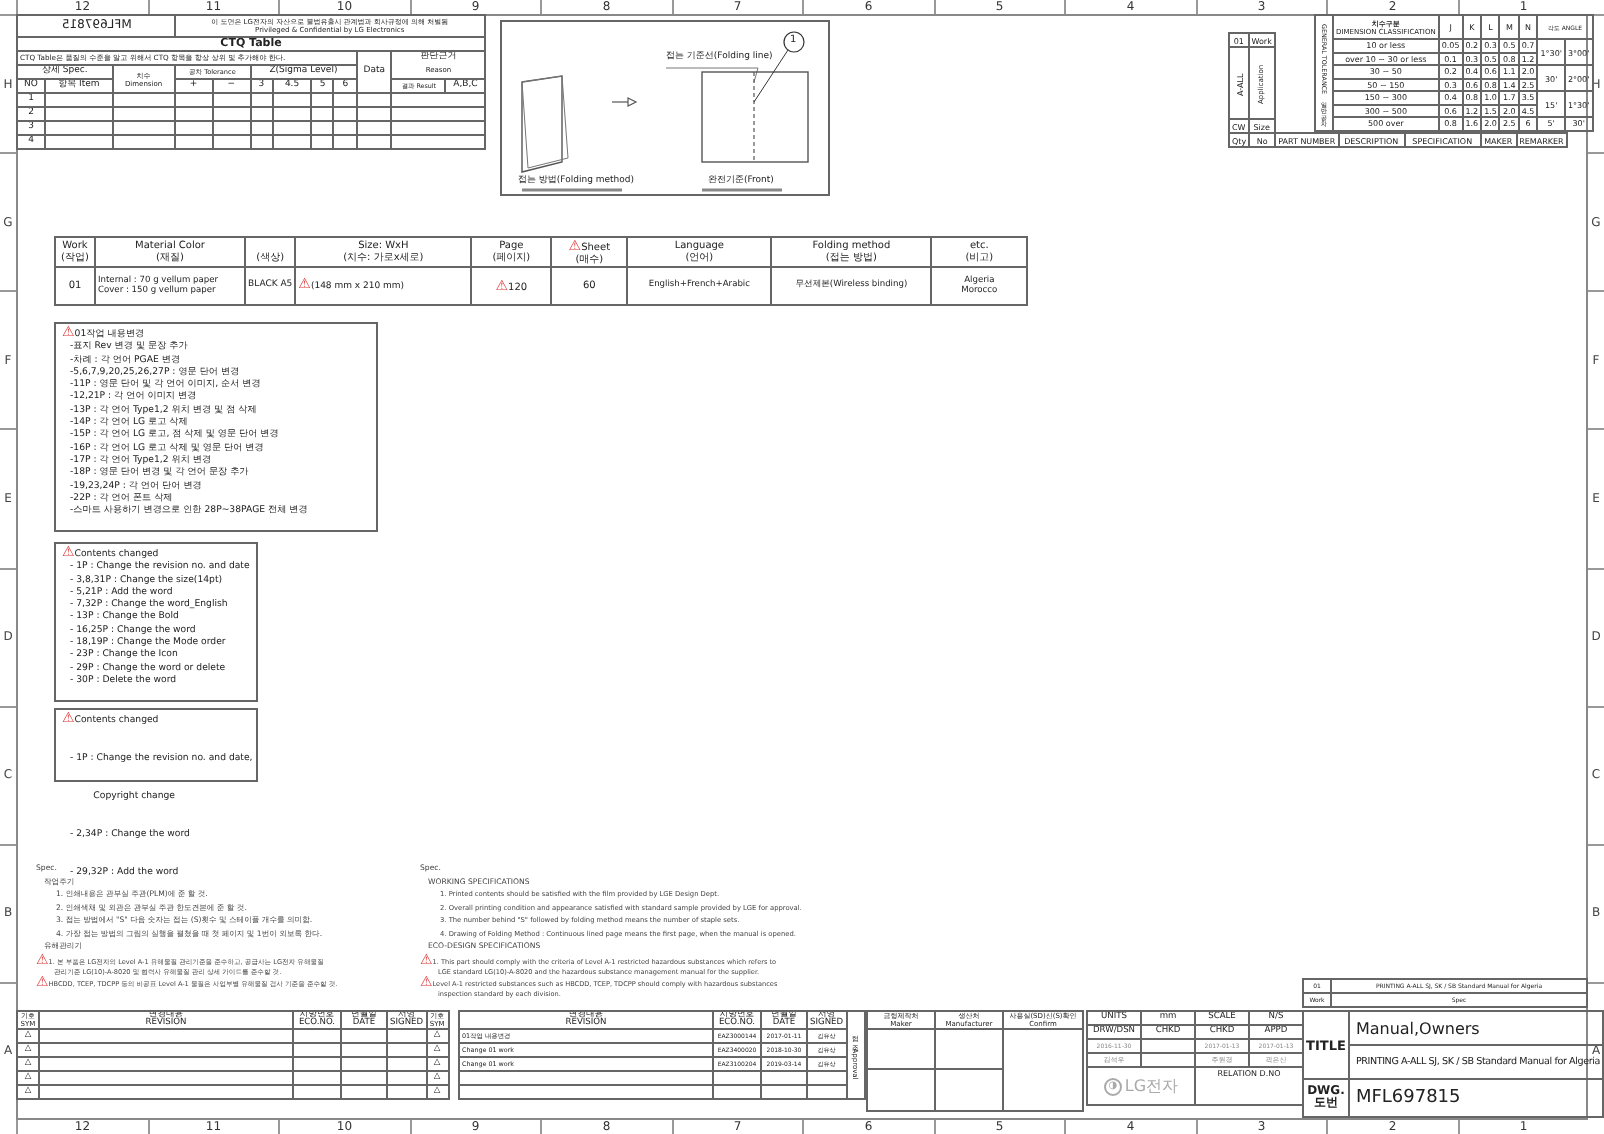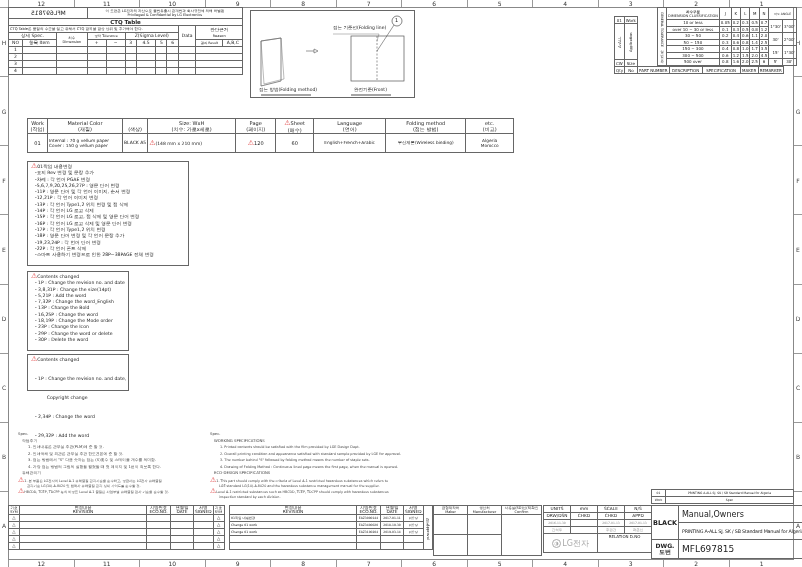--- a/index.html
+++ b/index.html
@@ -567,21 +567,21 @@
           <td style="font-size:3px">Work</td>
           <td style="font-size:3px">Spec</td>
         </tr>
   </tbody>
     </table>
 </div>
 <div class="abs" style="left:651px;top:505px">
   <table>
     <tbody>
         <tr style="height:17px">
-          <td rowspan="2" style="width:28px;font-size:6.5px;font-weight:bold">BLACK</td>
+          <td rowspan="2" style="width:28px;font-size:6.5px;font-weight:bold">TITLE</td>
           <td style="width:114px;text-align:left;font-size:8px;padding-left:3px">Manual,Owners</td>
         </tr>
     <tr style="height:17px">
           <td style="text-align:left;font-size:4.8px;padding-left:3px;letter-spacing:-0.2px">PRINTING A-ALL SJ, SK / SB Standard Manual for Algeria</td>
         </tr>
     <tr style="height:19px">
           <td style="font-size:6px;font-weight:bold;line-height:6.5px"><span>DWG.</span><br><span>도번</span></td>
           <td style="text-align:left;font-size:9px;padding-left:3px">MFL697815</td>
         </tr>
   </tbody>

